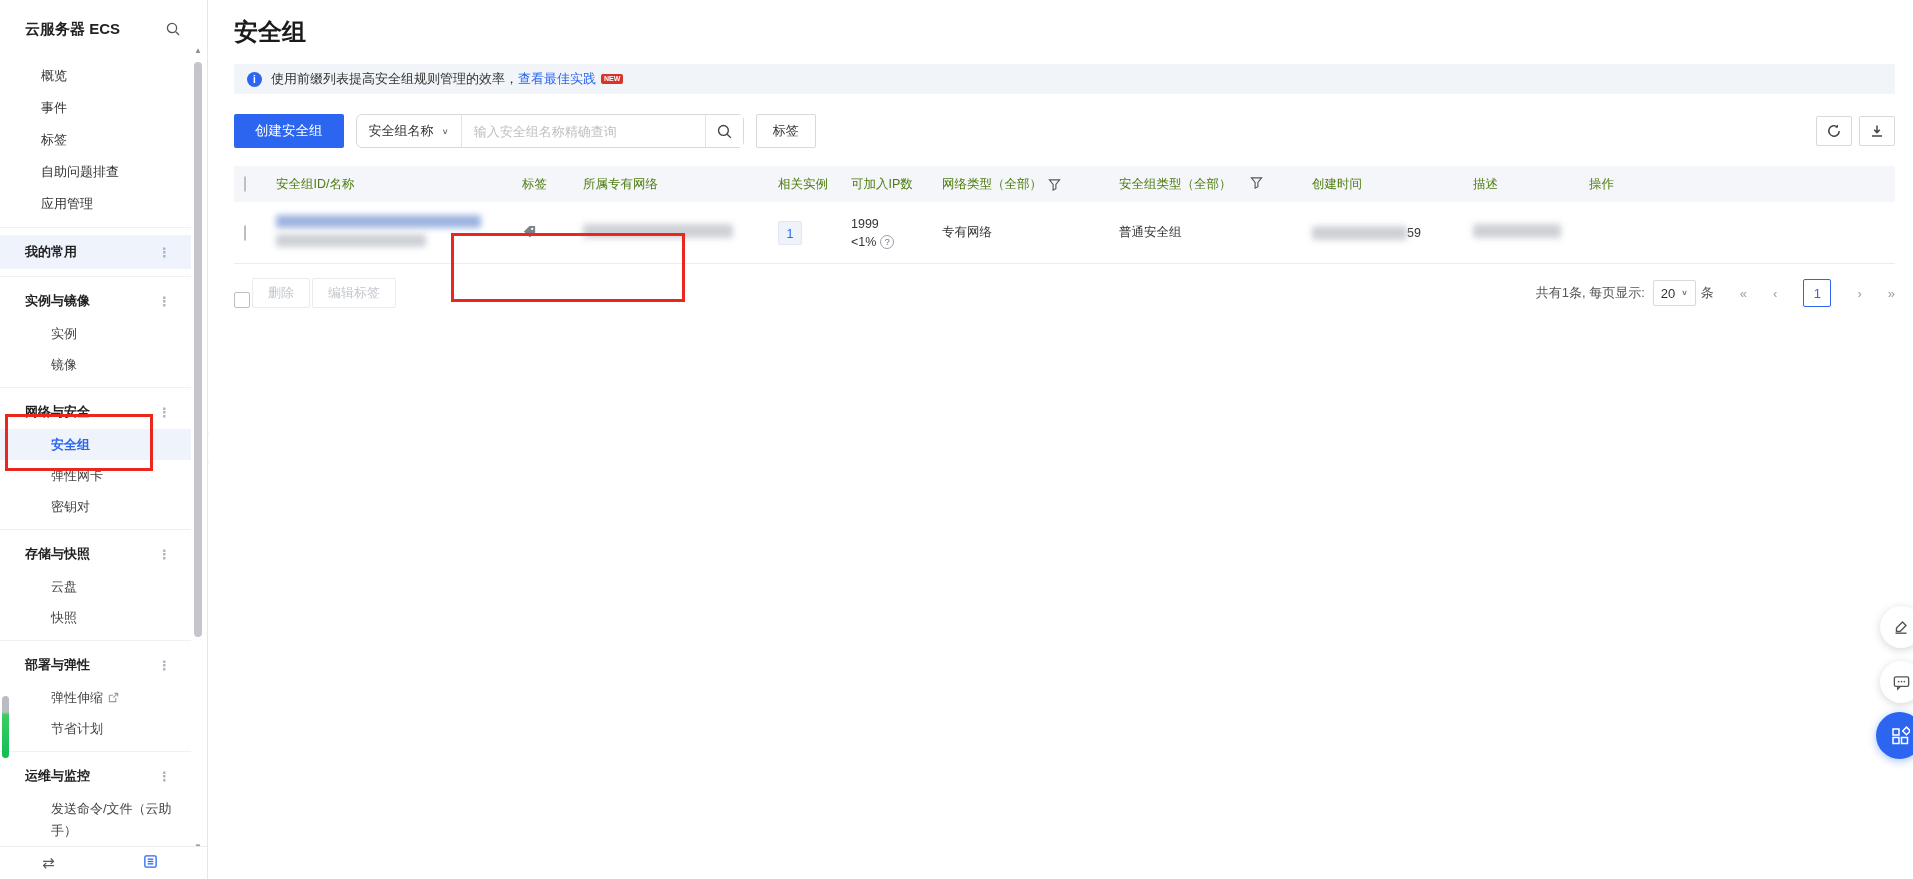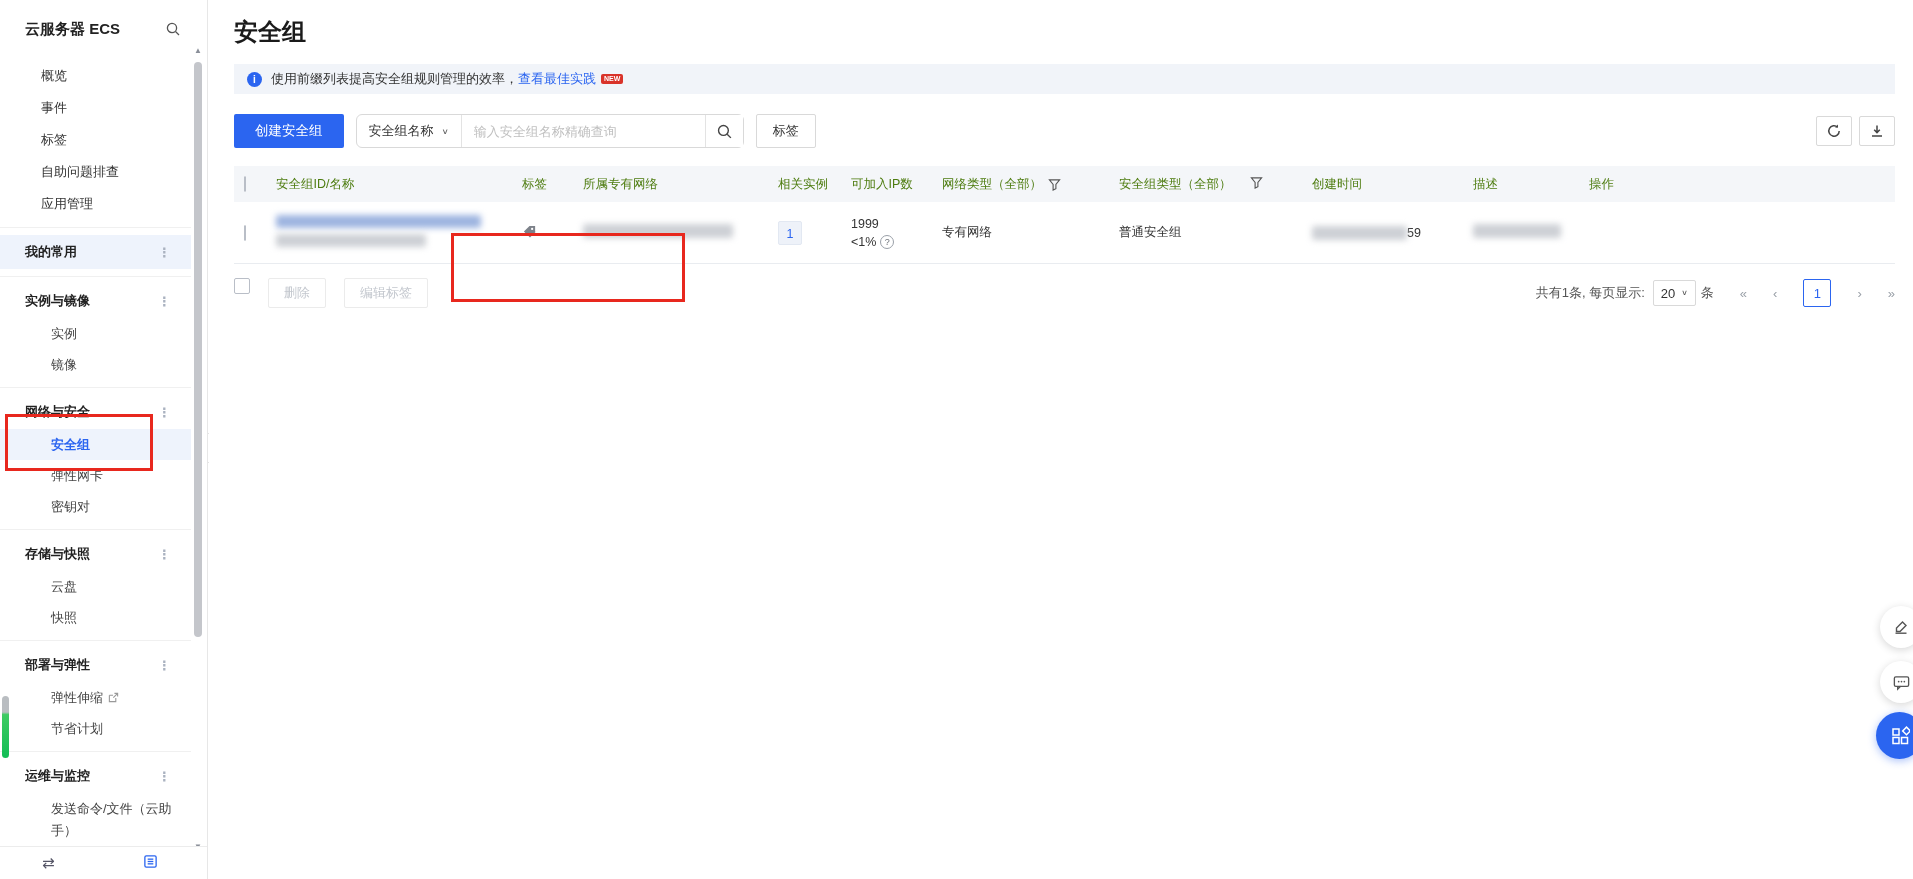--- a/index.html
+++ b/index.html
@@ -84,21 +84,21 @@
   .ip-line2 { display:flex; align-items:center; gap:4px; color:#333; margin-top:4px; }
   .help-circle { width:14px; height:14px; border:1px solid #9aa0a8; border-radius:50%; color:#6b7077; font-size:9px; display:inline-flex; align-items:center; justify-content:center; cursor:pointer; }
   .funnel { cursor:pointer; }
   .act-line { margin:3px 0; white-space:nowrap; }
   .act-line a { color:#2b65f0; text-decoration:none; font-size:12.5px; cursor:pointer; }
   .act-sep { color:#d6dae0; margin:0 7px; }
   .created-cell { display:flex; align-items:center; }
 
   
   .list-footer { margin:14px 18px 0 25px; display:flex; align-items:center; }
-  .lf-left { display:flex; align-items:flex-start; gap:18px; }
+  .lf-left { display:flex; align-items:flex-end; gap:2px; }
   .btn-disabled { height:30px; padding:0 15px; background:#fff; border:1px solid #ebebeb; border-radius:2px; font-size:13px; color:#c3c7ce; cursor:not-allowed; }
   .pagination { margin-left:auto; display:flex; align-items:center; font-size:13px; color:#555; }
   .pg-select { display:flex; align-items:center; gap:6px; border:1px solid #d9d9d9; border-radius:2px; height:26px; padding:0 7px; margin:0 5px 0 8px; cursor:pointer; color:#333; }
   .pg-select .caret { font-size:9px; color:#555; transform:scaleY(.8); }
   .pg-arrow { color:#9aa0a8; margin-left:26px; cursor:pointer; font-size:13px; }
   .pg-current { width:28px; height:28px; border:1px solid #2b65f0; border-radius:2px; color:#2b65f0; display:flex; align-items:center; justify-content:center; margin-left:26px; cursor:pointer; }
 
   
   .float-btn { position:absolute; width:42px; height:42px; border-radius:50%; background:#fff; box-shadow:0 2px 8px rgba(0,0,0,.16); display:flex; align-items:center; justify-content:center; cursor:pointer; }
   .fb-pencil { right:-9px; top:606px; }

